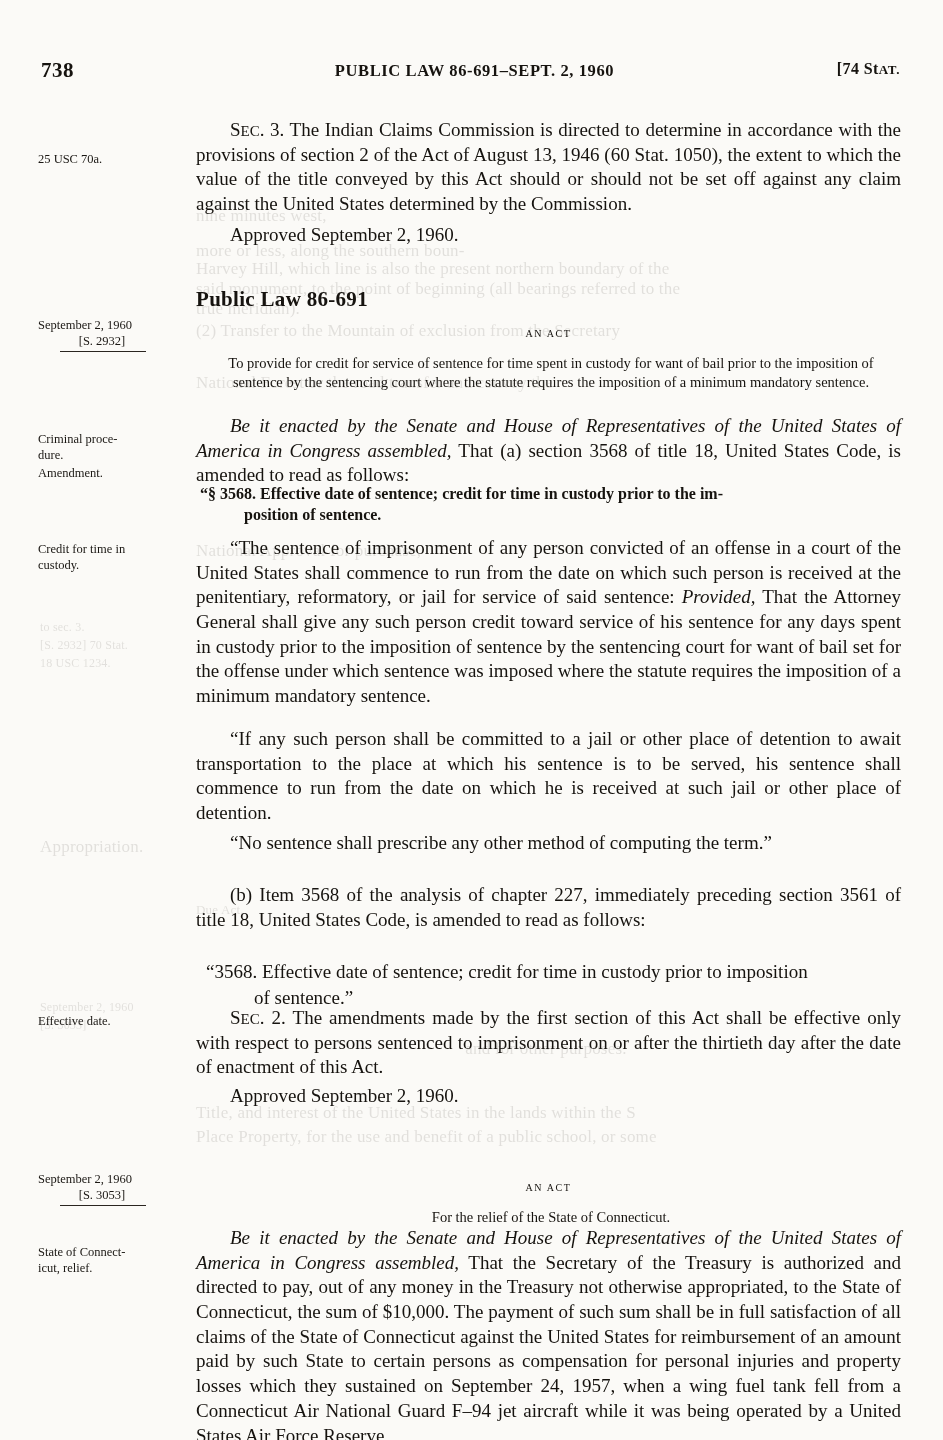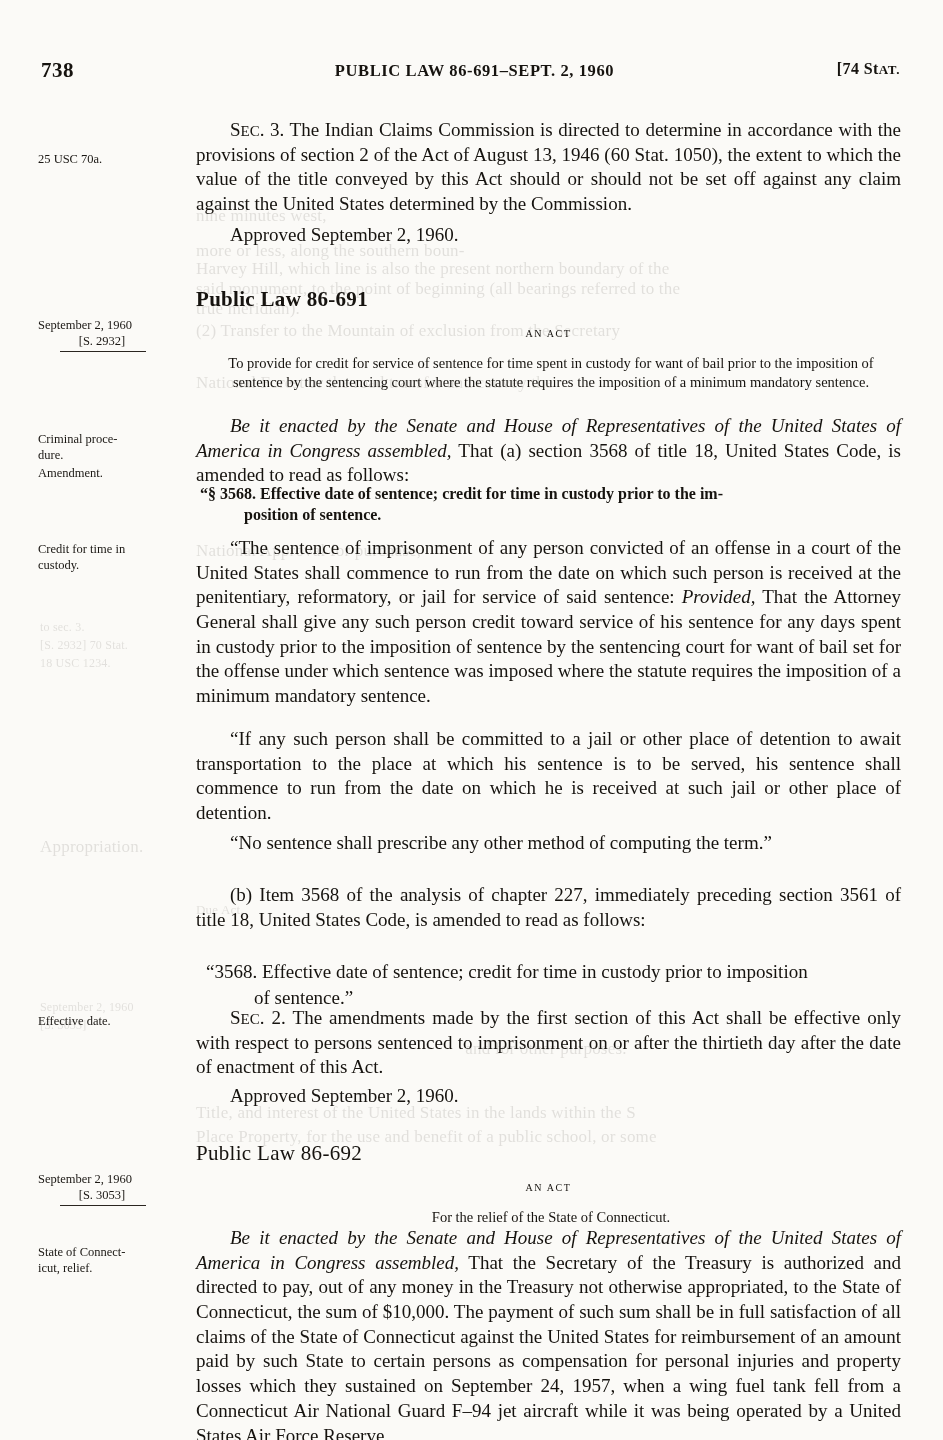--- a/index.html
+++ b/index.html
@@ -251,21 +251,20 @@
     <span>Effective date.</span>
   </div>
 
   <div class="body-col" style="top:1006px;">
     <p class="indent" style="margin:0;">
       <span class="seclabel"><span class="big">S</span><span class="sm">EC</span><span class="big">. 2.</span></span><span> The amendments made by the first section of this Act shall be effective only with respect to persons sentenced to imprisonment on or after the thirtieth day after the date of enactment of this Act.</span>
     </p>
     <p class="indent" style="margin:4px 0 0 0;">Approved September 2, 1960.</p>
   </div>
 
-  <div class="body-col law-head" style="top:1140px; text-align:left;">Public Law 86-692</div>
 
   <div class="margin-col" style="top:1172px;">
     <div>September 2, 1960</div>
     <div style="text-align:center; width:128px;">[S. 3053]</div>
     <hr class="rule" style="margin-left:22px;">
   </div>
 
   <div class="body-col an-act" style="top:1170px;">AN ACT</div>
 
   <div class="body-col act-desc" style="top:1192px; left:206px; width:690px;">For the relief of the State of Connecticut.</div>

